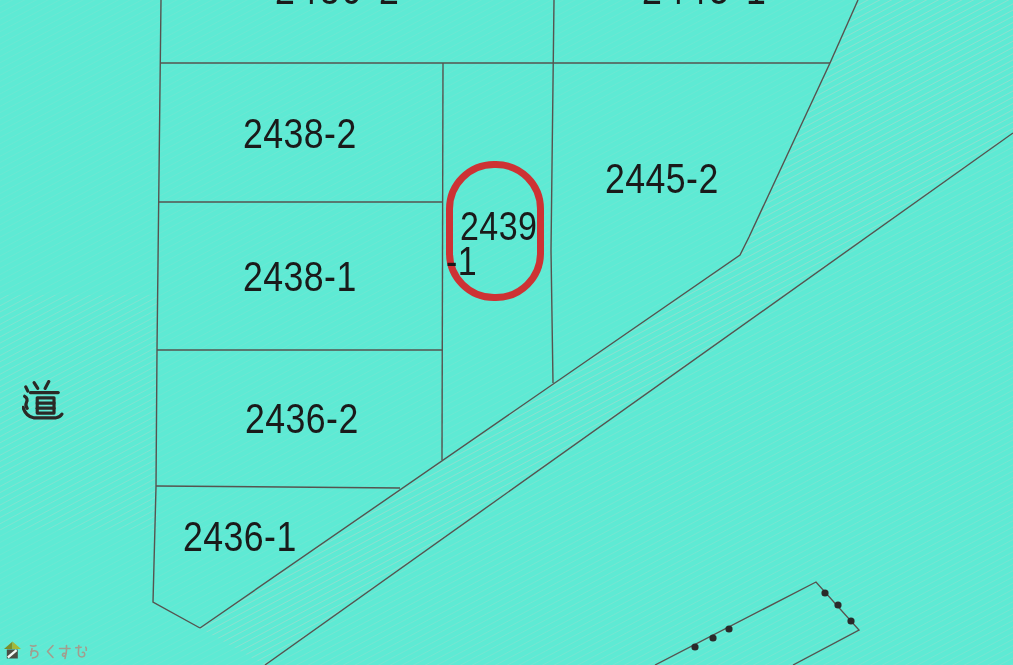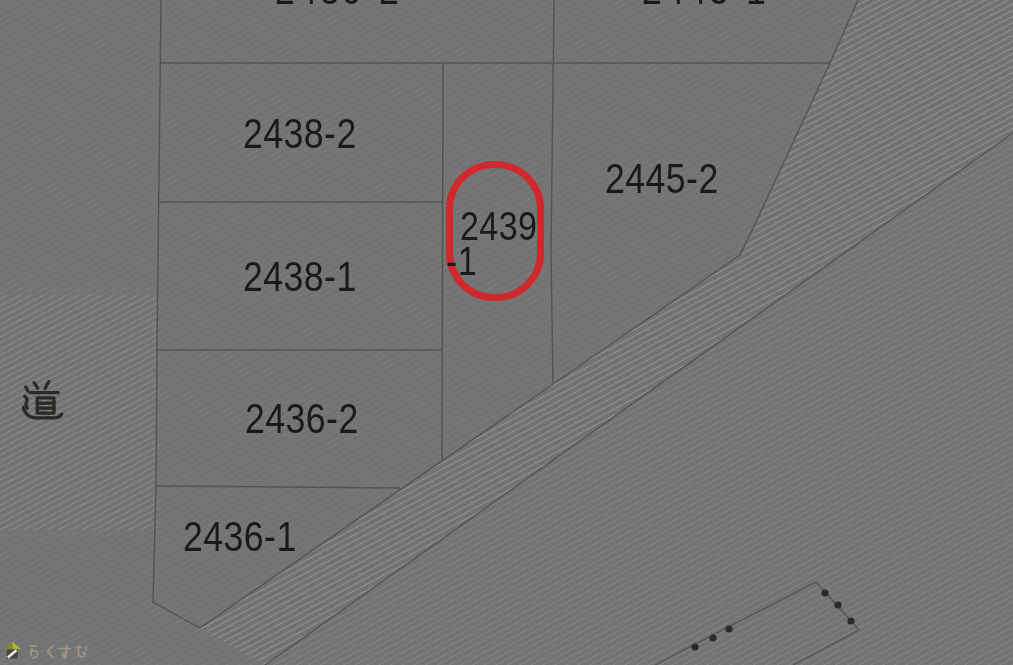--- a/index.html
+++ b/index.html
@@ -1,20 +1,20 @@
 <!DOCTYPE html>
 <html><head>
 <meta charset="utf-8">
 <style>
   html,body{margin:0;padding:0;background:#e9e7e2;}
   .page{
     position:relative;
     width:1013px;height:665px;
     overflow:hidden;
-    background:#737373;
+    background:#5eead4;
     font-family:"Liberation Sans", sans-serif;
   }
   .page svg.mapsvg{position:absolute;left:0;top:0;}
   .lbl{
     position:absolute;
     font-size:42px;
     line-height:1;
     color:#1a1a1a;
     white-space:nowrap;
     transform:scaleX(0.85);

